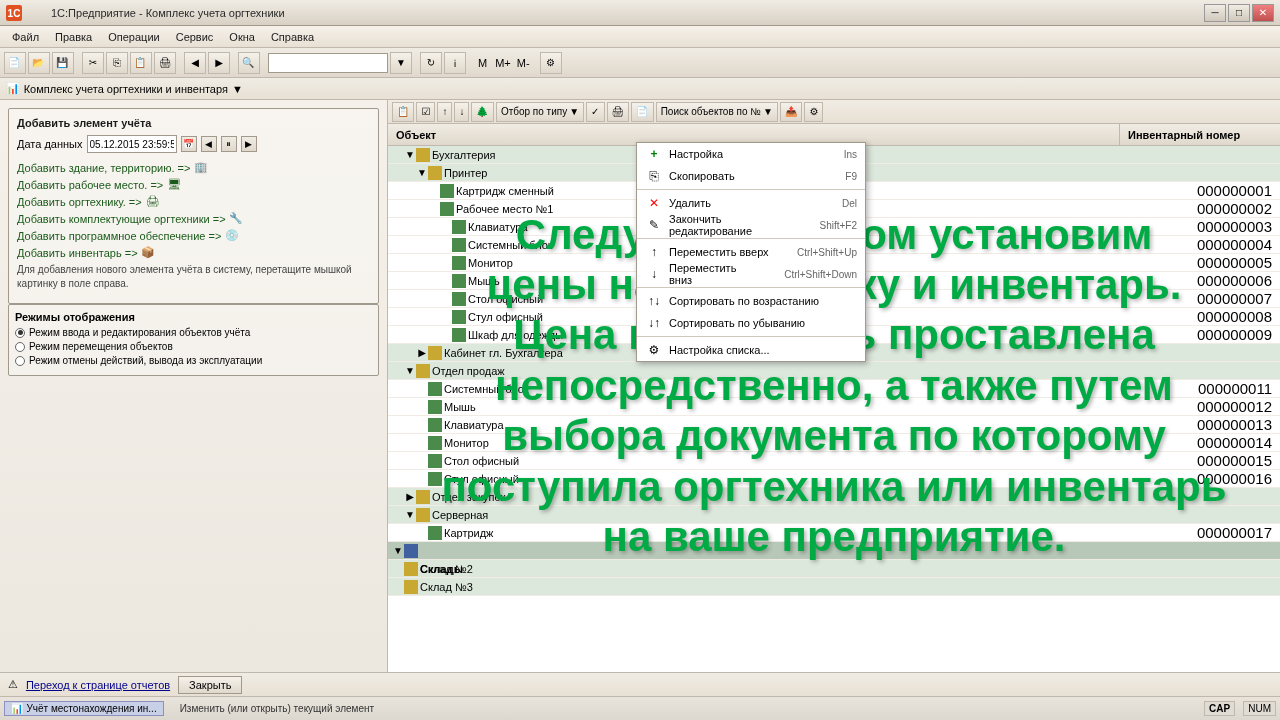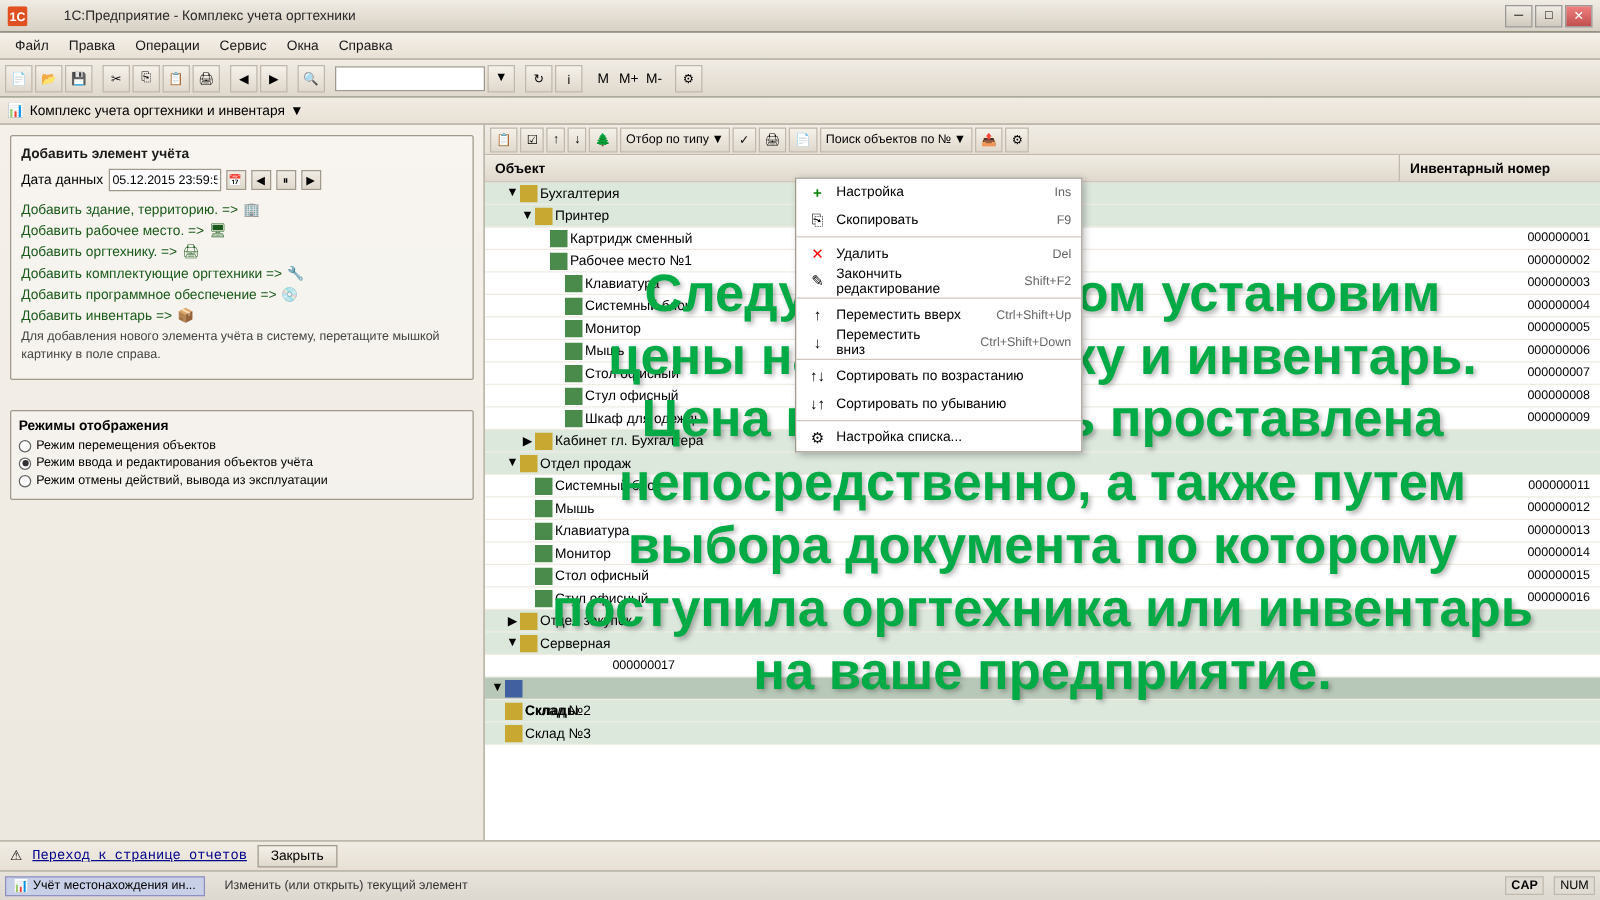--- a/index.html
+++ b/index.html
@@ -77,21 +77,21 @@
       width: 388px;
       background: linear-gradient(to bottom, #f5f1ea, #ece8e0);
       border-right: 1px solid #c0b8ac;
       padding: 8px;
       flex-shrink: 0;
     }
     .panel-group {
       border: 1px solid #a0998c;
       border-radius: 2px;
       padding: 8px;
-      margin-bottom: 24px;
+      margin-bottom: 0;
       background: rgba(255,255,255,0.3);
     }
     .panel-group-title {
       font-size: 11px; font-weight: bold; color: #1a1a1a; margin-bottom: 6px;
     }
     .date-row { display: flex; align-items: center; gap: 4px; margin-bottom: 8px; font-size: 11px; }
     .date-input { height: 18px; border: 1px solid #a0998c; background: white; padding: 0 2px; font-size: 10px; width: 90px; }
     .nav-btn-small {
       width: 16px; height: 16px; border: 1px solid #a0998c; background: linear-gradient(to bottom, #f0ece4, #e0d8cc);
       cursor: pointer; display: flex; align-items: center; justify-content: center; font-size: 9px;
@@ -164,21 +164,21 @@
     }
     .tree-row {
       display: flex;
       align-items: center;
       height: 18px;
       border-bottom: 1px solid #f0ece4;
       cursor: pointer;
     }
     .tree-row.group-row { background: #dde8dd; }
     .tree-cell { flex: 1; padding: 0 4px; font-size: 11px; display: flex; align-items: center; overflow: hidden; }
-    .tree-inv { width: 160px; padding: 0 8px; font-size: 10px; display: flex; align-items: center; justify-content: flex-end; }
+    .tree-inv { width: 160px; padding: 0 8px; font-size: 15px; display: flex; align-items: center; justify-content: flex-end; }
     .indent { display: inline-block; }
     .expand-btn { cursor: pointer; font-size: 10px; width: 12px; height: 12px; display: inline-flex; align-items: center; justify-content: center; }
 
     
     .context-menu {
       position: absolute;
       top: 42px;
       left: 248px;
       width: 230px;
       background: white;
@@ -357,26 +357,26 @@
         <span>Добавить инвентарь =&gt;</span>
         <span class="add-link-icon">📦</span>
       </div>
 
       <div class="help-text">Для добавления нового элемента учёта в систему, перетащите мышкой картинку в поле справа.</div>
     </div>
 
     <div class="mode-group">
       <div class="mode-title">Режимы отображения</div>
       <div class="radio-item">
+        <div class="radio-circle selected"></div>
+        <span>Режим ввода и редактирования объектов учёта</span>
+      </div>
+      <div class="radio-item">
         <div class="radio-circle"></div>
         <span>Режим перемещения объектов</span>
-      </div>
-      <div class="radio-item">
-        <div class="radio-circle selected"></div>
-        <span>Режим ввода и редактирования объектов учёта</span>
       </div>
       <div class="radio-item">
         <div class="radio-circle"></div>
         <span>Режим отмены действий, вывода из эксплуатации</span>
       </div>
     </div>
   </div>
 
   <div class="right-panel">
 
@@ -597,20 +597,25 @@
         <div class="tree-cell">
           <span class="indent" style="width:12px"></span>
           <span class="expand-btn">▼</span>
           <span class="yellow-sq"></span>
           <span>Серверная</span>
         </div>
         <div class="tree-inv"></div>
       </div>
 
       <div class="tree-row">
+        <div class="tree-cell">
+          <span class="indent" style="width:36px"></span>
+          <span class="green-sq"></span>
+          <span>Картридж</span>
+        </div>
         <div class="tree-inv">000000017</div>
       </div>
 
       <div class="tree-row" style="background:#b8c8b8;">
         <div class="tree-cell">
           <span class="expand-btn">▼</span>
           <span class="blue-sq"></span>
           <span style="font-weight:bold;margin-top:36px;">Склады</span>
         </div>
         <div class="tree-inv"></div>
@@ -695,21 +700,21 @@
         поступила оргтехника или инвентарь<br>
         на ваше предприятие.
       </div>
     </div>
   </div>
 </div>
 
 <div class="status-bar">
   <div class="status-right">
     <span>⚠</span>
-    <span style="color:#00008b; cursor:pointer; text-decoration:underline;font-family:Liberation Mono, monospace;">Переход к странице отчетов</span>
+    <span style="color:#00008b; cursor:pointer; text-decoration:underline;">Переход к странице отчетов</span>
     <button class="close-btn">Закрыть</button>
   </div>
 </div>
 
 <div class="bottom-status">
   <div class="status-tag">
     <span>📊</span>
     <span>Учёт местонахождения ин...</span>
   </div>
   <span class="status-mode">Изменить (или открыть) текущий элемент</span>

